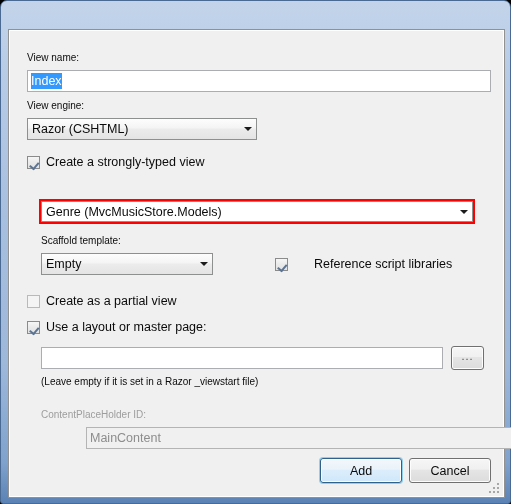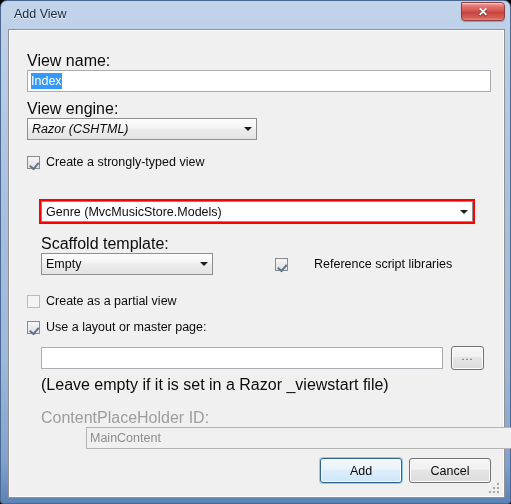--- a/index.html
+++ b/index.html
@@ -78,21 +78,21 @@
     height: 469px;
     box-sizing: border-box;
     background: #f0f0f0;
     border: 1px solid #919191;
     box-shadow: inset 0 0 0 1px #ffffff;
   }
 
   
   .lbl {
     position: absolute;
-    font-size: 16px;
+    font-size: 10px;
     color: #0b0b0b;
     white-space: nowrap;
   }
   .lbl.disabled { color: #9d9d9d; }
 
   
   .textbox {
     position: absolute;
     box-sizing: border-box;
     background: #ffffff;
@@ -235,36 +235,30 @@
     position: absolute;
     width: 2px; height: 2px;
     background: #a7a7a7;
   }
 </style>
 </head>
 <body>
 
 <div class="window">
 
-  <div class="titlebar">
-    <div class="title-text">Add View</div>
-    <div class="close-btn">
-      <span class="glyph">✕</span>
-    </div>
-  </div>
 
   <div class="client">
 
     <div class="lbl" style="left:18px; top:22px;">View name:</div>
     <div class="textbox" style="left:18px; top:40px; width:464px; height:22px;">
       <span class="sel">Index</span>
     </div>
 
     <div class="lbl" style="left:18px; top:70px;">View engine:</div>
-    <div class="combo" style="left:18px; top:88px; width:230px; height:22px;font-style:italic;">
+    <div class="combo" style="left:18px; top:88px; width:230px; height:22px;">
       <span class="ctext">Razor (CSHTML)</span>
       <span class="arrow">
           <i></i>
         </span>
     </div>
 
     <div class="cbrow" style="left:18px; top:125px;">
       <span class="cbox checked"></span>
       <span class="cblabel">Create a strongly-typed view</span>
     </div>

